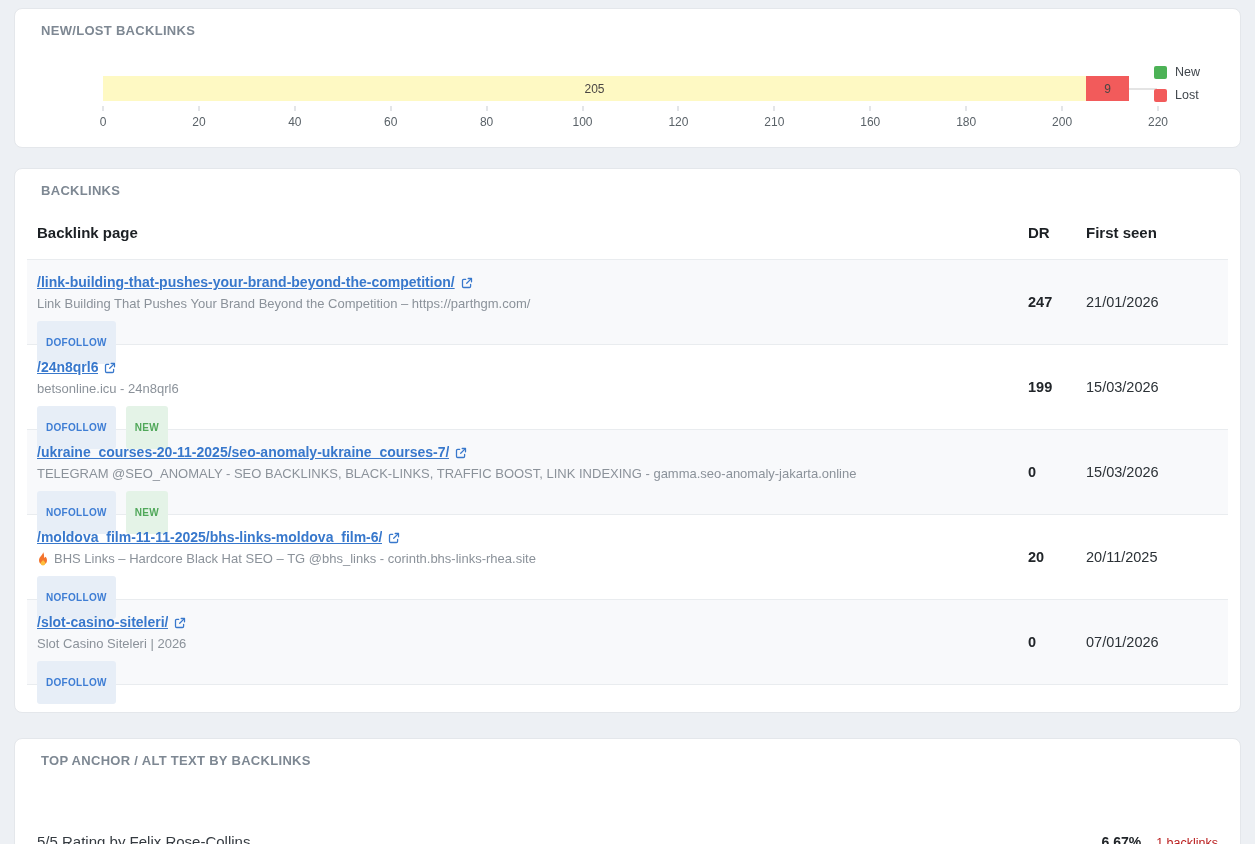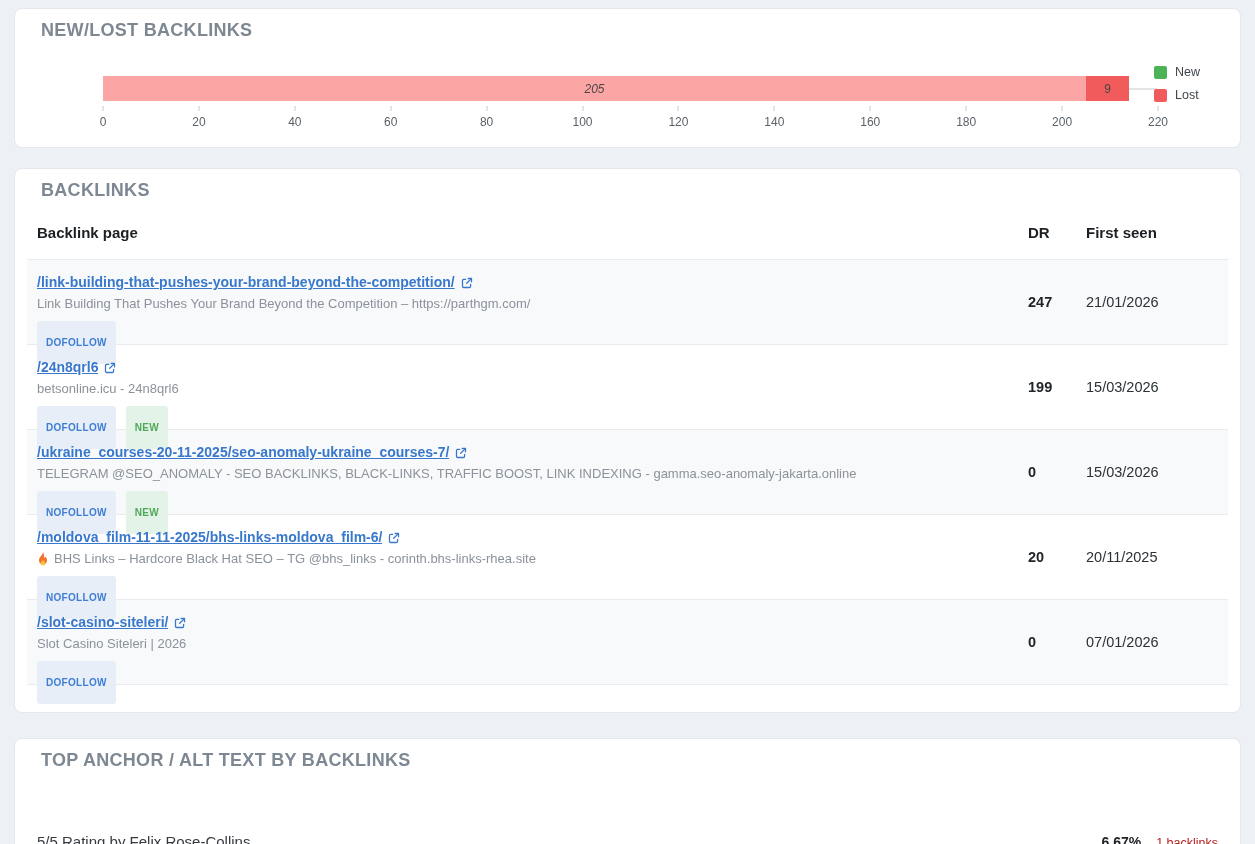--- a/index.html
+++ b/index.html
@@ -11,21 +11,21 @@
     color: #212529;
   }
   .page { padding: 8px 14px 0 14px; }
   .panel {
     background: #ffffff;
     border: 1px solid #e4e7eb;
     border-radius: 8px;
     width: 1227px;
   }
   .panel-title {
-    font-size: 18px; font-weight: 700; letter-spacing: .3px;
+    font-size: 13px; font-weight: 700; letter-spacing: .3px;
     color: #7e8893; text-transform: uppercase;
     line-height: 15px;
   }
 
   
   .panel-chart { height: 140px; padding: 14px 12px; position: relative; margin-bottom: 20px; }
   .panel-chart .panel-title { margin-left: 14px; }
   .plot { width: 1055px; margin-left: 76px; margin-top: 38px; position: relative; }
   .stacked-bar { height: 25px; display: flex; position: relative; }
   .bar-seg {
@@ -79,41 +79,41 @@
 </style>
 </head>
 <body>
 
 <div class="page">
 
   <section class="panel panel-chart">
     <div class="panel-title">NEW/LOST BACKLINKS</div>
     <div class="plot">
       <div class="stacked-bar">
-        <div class="bar-seg" style="width: 93.1818%; background: #fca5a5; font-style: italic;">205</div>
+        <div class="bar-seg" style="width: 93.1818%; background: #fef9c3;">205</div>
           <div class="bar-seg" style="width: 4.09091%; background: rgb(242, 91, 91);">9</div>
           <div class="bar-connector" id="bar-connector" style="left: 97.2727%;"></div>
       </div>
       <div class="axis" id="axis">
           <div class="tick-mark" style="left: 0%;"></div>
           <div class="tick-label" style="left: 0%;">0</div>
           <div class="tick-mark" style="left: 9.09091%;"></div>
           <div class="tick-label" style="left: 9.09091%;">20</div>
           <div class="tick-mark" style="left: 18.1818%;"></div>
           <div class="tick-label" style="left: 18.1818%;">40</div>
           <div class="tick-mark" style="left: 27.2727%;"></div>
           <div class="tick-label" style="left: 27.2727%;">60</div>
           <div class="tick-mark" style="left: 36.3636%;"></div>
           <div class="tick-label" style="left: 36.3636%;">80</div>
           <div class="tick-mark" style="left: 45.4545%;"></div>
           <div class="tick-label" style="left: 45.4545%; text-align: right;">100</div>
           <div class="tick-mark" style="left: 54.5455%;"></div>
           <div class="tick-label" style="left: 54.5455%;">120</div>
           <div class="tick-mark" style="left: 63.6364%;"></div>
-          <div class="tick-label" style="left: 63.6364%;">140</div>
+          <div class="tick-label" style="left: 63.6364%;">210</div>
           <div class="tick-mark" style="left: 72.7273%;"></div>
           <div class="tick-label" style="left: 72.7273%;">160</div>
           <div class="tick-mark" style="left: 81.8182%;"></div>
           <div class="tick-label" style="left: 81.8182%;">180</div>
           <div class="tick-mark" style="left: 90.9091%;"></div>
           <div class="tick-label" style="left: 90.9091%;">200</div>
           <div class="tick-mark" style="left: 100%;"></div>
           <div class="tick-label" style="left: 100%;">220</div>
         </div>
     </div>

